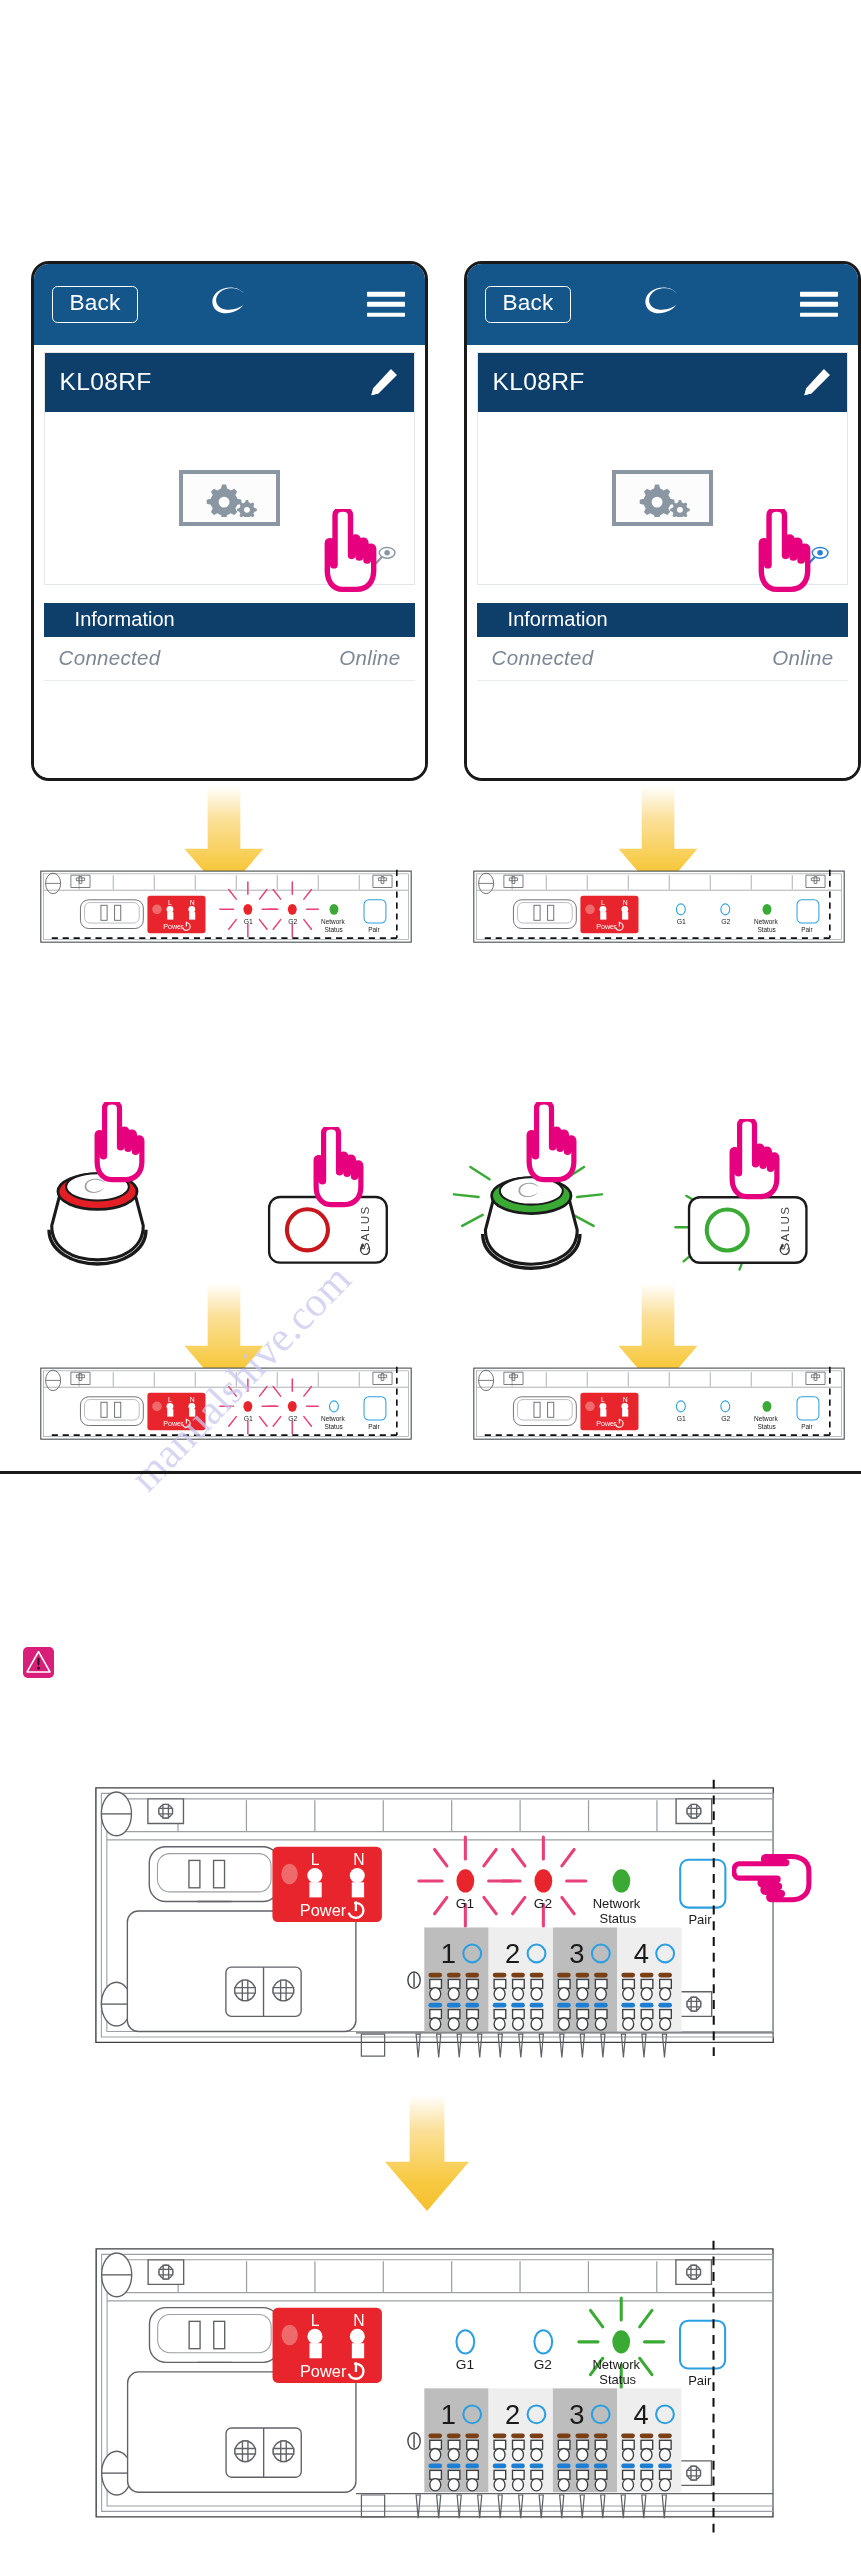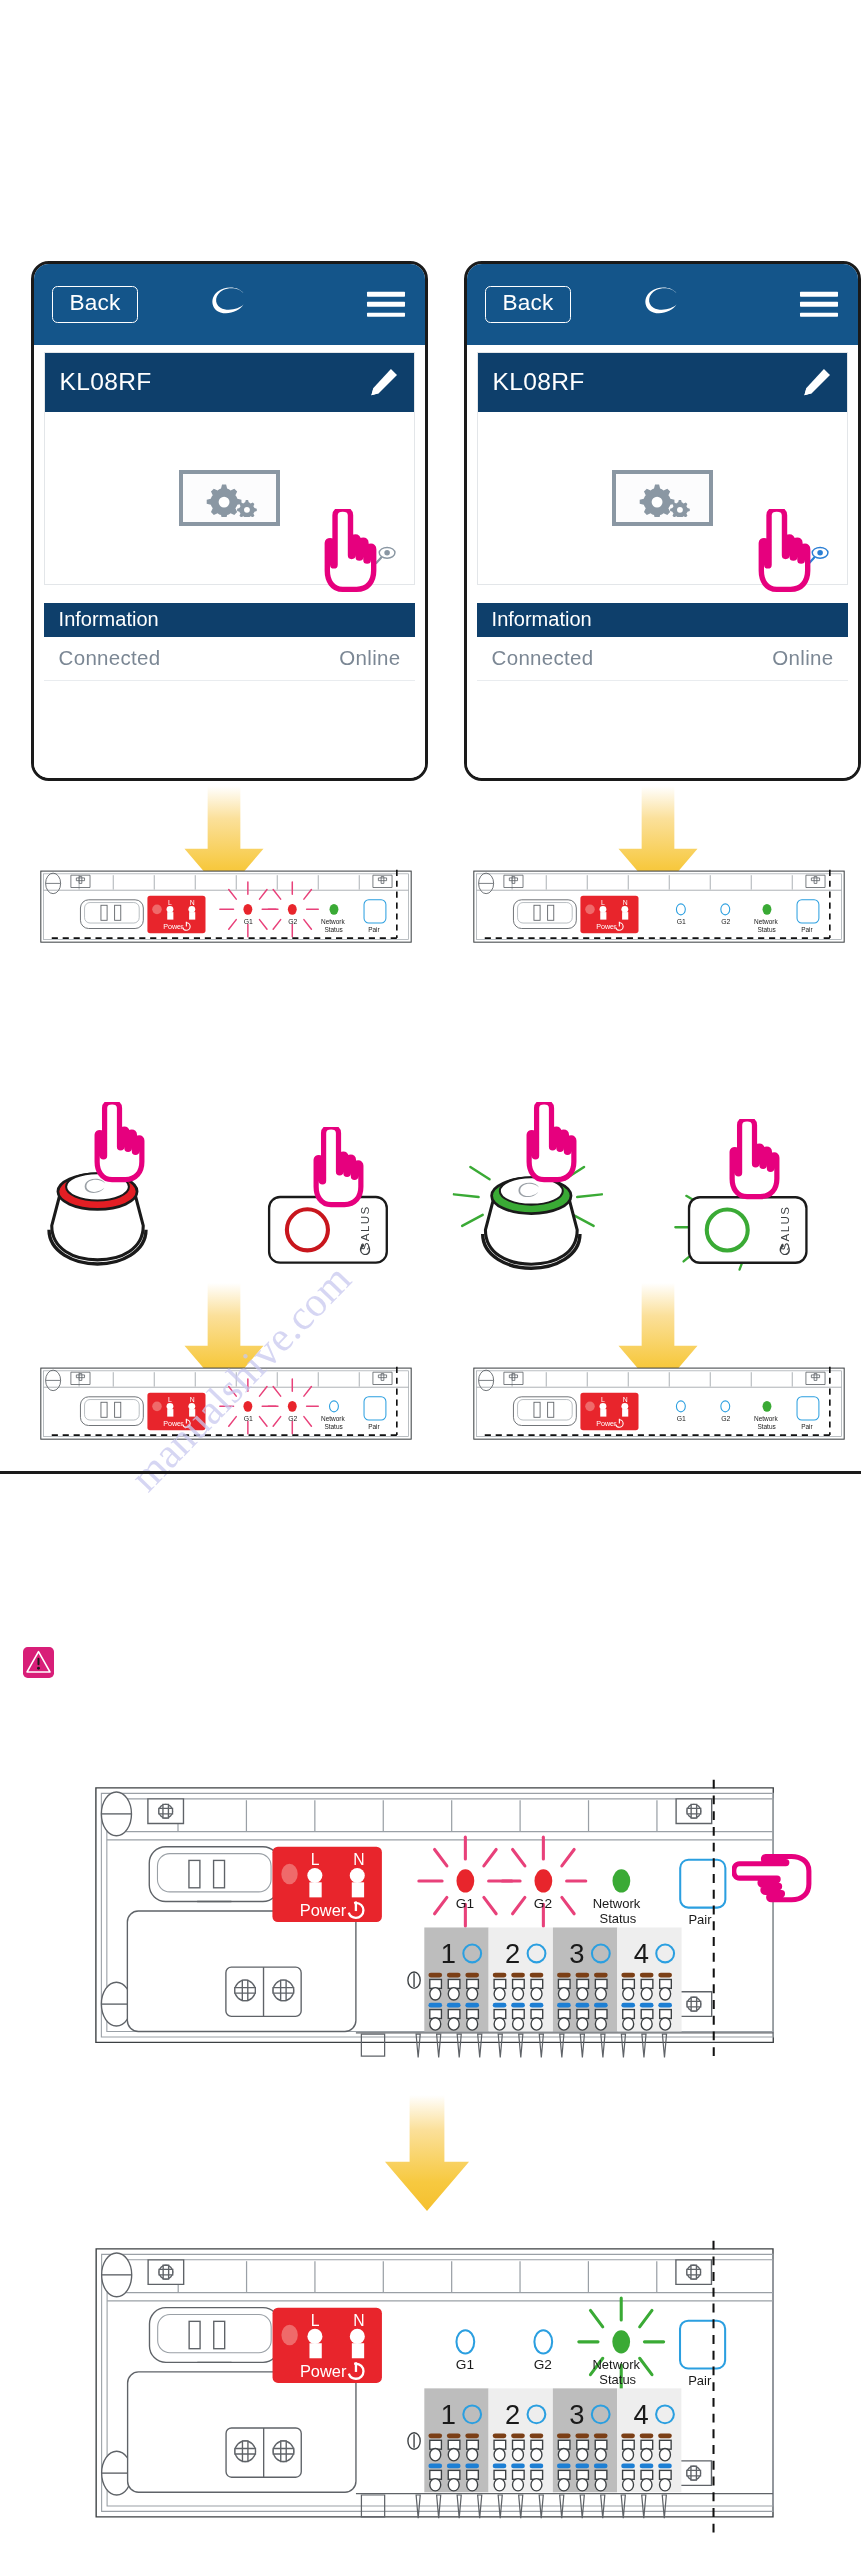--- a/index.html
+++ b/index.html
@@ -79,31 +79,31 @@
   }
   .eye-icon {
     position: absolute; right: 16.4px; bottom: 18px;
     width: 24.6px; height: 20.5px;
   }
 
   .info-header {
     background: #0e3f6b;
     height: 34px;
     display:flex; align-items:center;
-    padding: 0 15px;
+    padding: 0 31px;
     margin-top: 18px;
   }
   .info-header span { color: #ffffff; font-size: 20px; }
   .info-row {
     height: 44px;
     display:flex; align-items:center; justify-content:space-between;
     padding: 0 15px;
     border-bottom: 0.7px solid #e9ecef;
   }
-  .info-row span { color: #7b8794; font-size: 20.5px; letter-spacing:0.3px; }
+  .info-row span { color: #7b8794; font-size: 20.5px; letter-spacing:0.3px;font-style:italic; }
 
   .hand-cursor { position:absolute; pointer-events:none; }
 
   
   .arrow { position:absolute; }
 
   
   .ctrl { position:absolute; }
 
   

